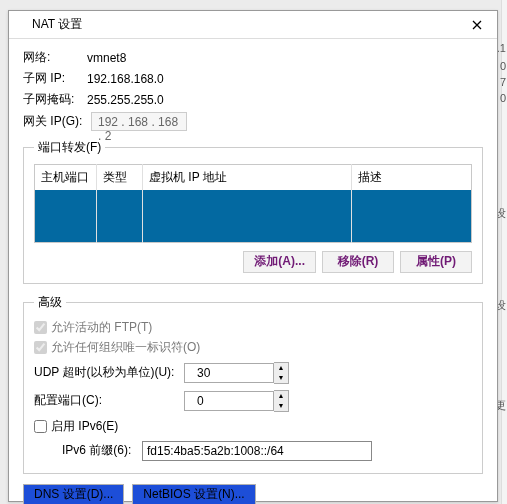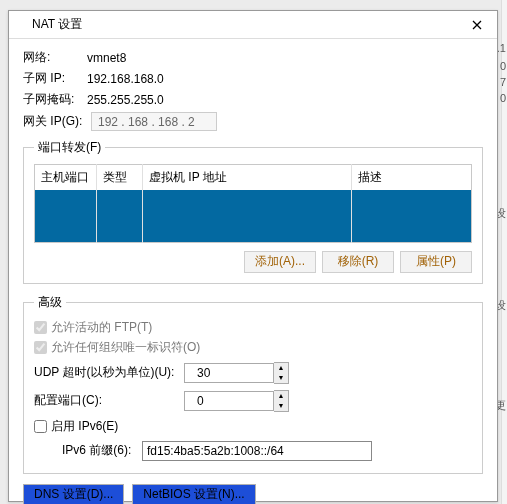--- a/index.html
+++ b/index.html
@@ -84,24 +84,25 @@
     min-width: 72px;
     height: 22px;
     background: #1d4ed8;
     border: 1px solid #b0b0b0;
     font-family: inherit;
     font-size: 12px;
     cursor: pointer;
     padding: 0 10px;
   }
   .btn[disabled] {
-    color: #a16207;
+    color: #701a75;
     background: #f3f3f3;
     border-color: #cfcfcf;
     cursor: default;
+    font-weight: bold;
   }
   .chk { display:flex; align-items:center; gap:4px; margin-bottom:3px; }
   .chk input[type=checkbox] { width:13px; height:13px; margin:0; accent-color:#1470d6; }
   .chk.gray { color:#7a7a7a; }
   .spinwrap { display:flex; align-items:center; }
   .spin {
     width: 90px; height:20px;
     border:1px solid #aaa;
     font-family:inherit; font-size:12px;
     padding:0 12px;
@@ -156,21 +157,21 @@
     <div class="row">
       <span class="lbl">子网 IP:</span>
       <span class="val">192.168.168.0</span>
     </div>
     <div class="row">
       <span class="lbl">子网掩码:</span>
       <span class="val">255.255.255.0</span>
     </div>
     <div class="row" style="margin-top:4px;">
       <span class="lbl" style="width:68px">网关 IP(G):</span>
-      <span class="inputlike" style="width:126px">192 . 168 . 168 .  2</span>
+      <span class="inputlike" style="width:96px">192 . 168 . 168 .  2</span>
     </div>
 
     <fieldset>
       <legend>端口转发(F)</legend>
       <table class="port">
         <colgroup>
             <col style="width:62px">
             <col style="width:46px">
             <col>
             <col style="width:120px">

